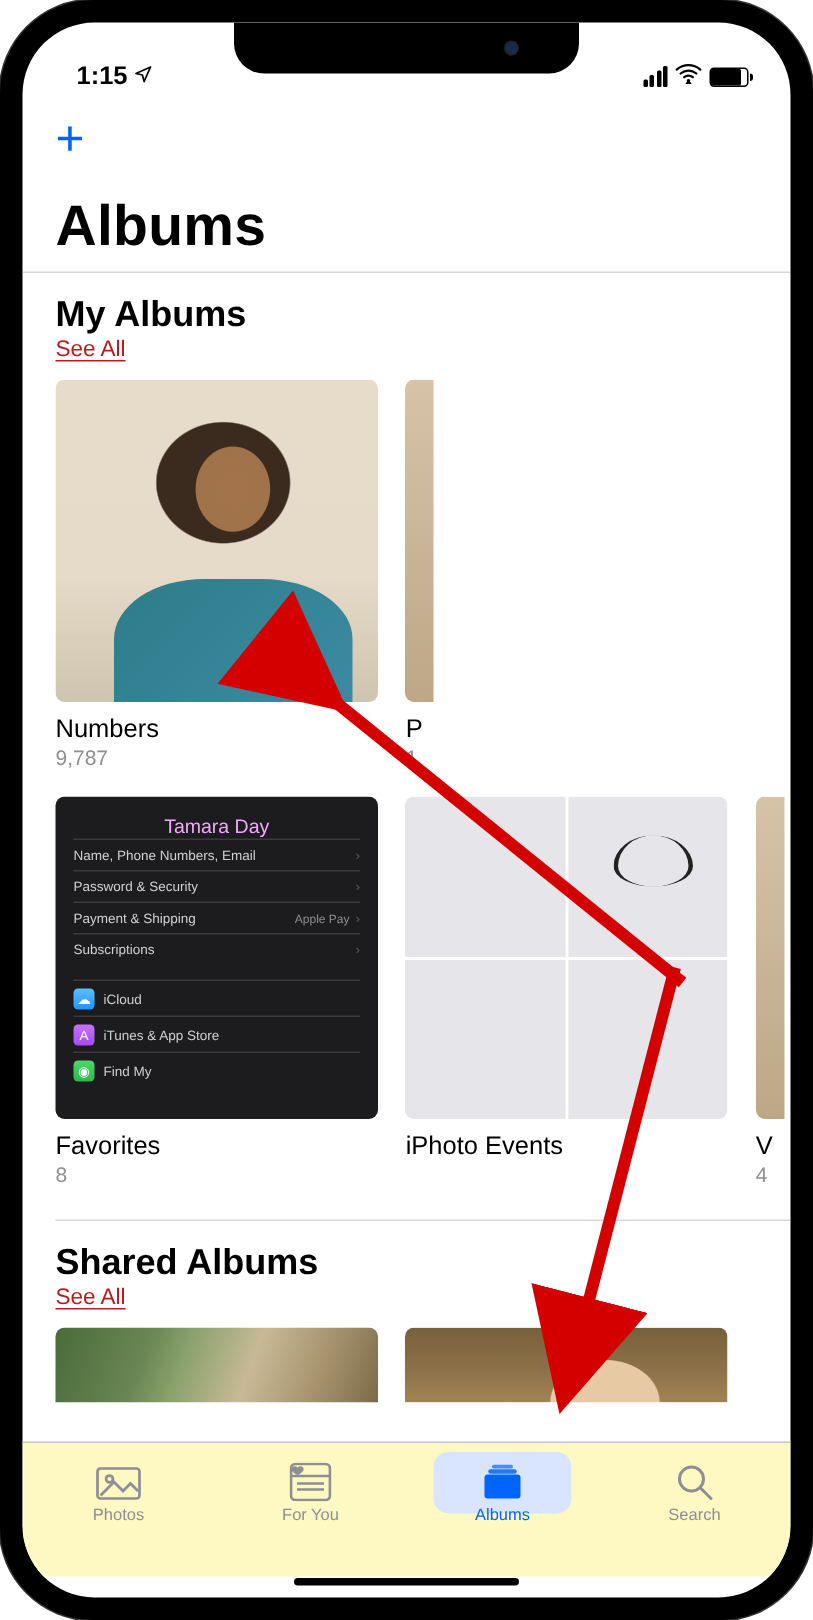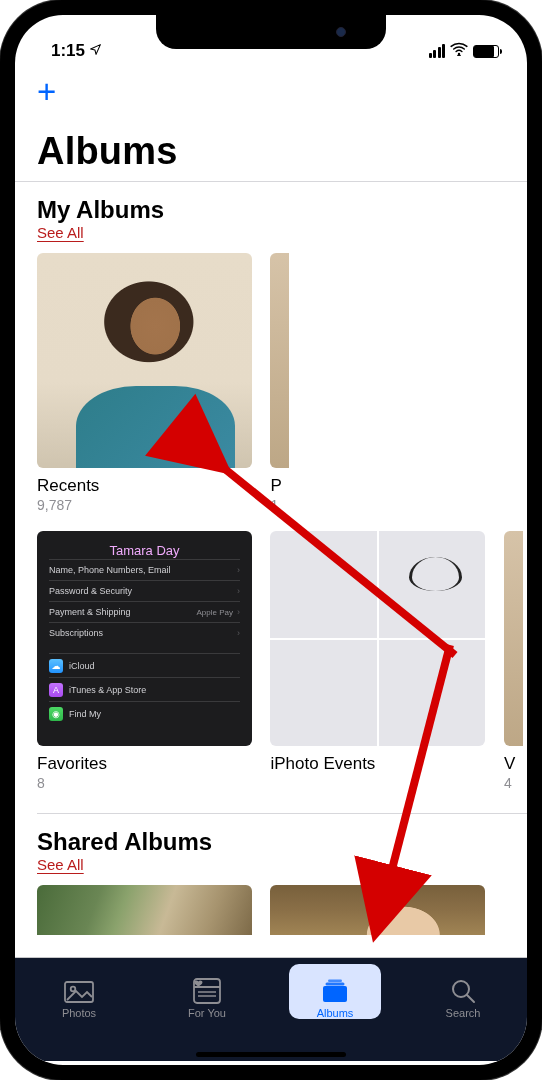--- a/index.html
+++ b/index.html
@@ -155,23 +155,23 @@
   .ph3 { background: radial-gradient(circle at 48% 32%,#f0d4b8 24%,transparent 25%), radial-gradient(ellipse 60px 40px at 48% 16%,#e8d798 40%,transparent 41%), linear-gradient(180deg,#aecedd 0%,#8bb8ca 70%,#7aa9bc 100%);}
 
   .cutslice { background: linear-gradient(180deg,#d6c3a8 0%,#bda786 100%);}
 
   .shared-row { padding-left:22px; white-space:nowrap; overflow:hidden; height:50px; }
   .shared-thumb { display:inline-block; width:215px; height:50px; border-radius:6px 6px 0 0; margin-right:14px; vertical-align:top; overflow:hidden;}
   .shared1 { background: linear-gradient(110deg,#4a6b3a 0%,#6a8654 28%,#8aa26c 40%,#c8b996 60%,#a7946f 80%,#7d6a48 100%);}
   .shared2 { background: radial-gradient(ellipse 90px 70px at 62% 100%,#e8c9a6 40%,transparent 41%), linear-gradient(180deg,#78603c 0%,#8a6f47 50%,#a08454 100%);}
 
   .tabbar {
-    position:absolute; left:0; right:0; bottom:4px;
-    height:104px;
-    background:#0f172a;
+    position:absolute; left:0; right:0; bottom:14px;
+    height:90px;
+    background:#fef9c3;
     border-top:0.5px solid #c6c6c8;
     display:flex;
     padding-bottom:22px;
   }
   .tab {
     flex:1; display:flex; flex-direction:column; align-items:center; justify-content:center; gap:3px;
     color:#8e8e93; font-size:11px;
   }
   .tab.active { color:#0065ff; }
   .tab .tabicon { width:30px; height:26px; display:flex; align-items:center; justify-content:center; }
@@ -237,21 +237,21 @@
       <div class="divider"></div>
 
       <div class="section-head">
         <h2>My Albums</h2>
         <span class="see-all">See All</span>
       </div>
 
       <div class="h-scroll">
         <div class="album-card">
           <div class="thumb child"></div>
-          <div class="album-name">Recents</div>
+          <div class="album-name">Numbers</div>
           <div class="album-count">9,787</div>
         </div>
         <div class="album-card cut">
           <div class="thumb cutslice"></div>
           <div class="album-name">P</div>
           <div class="album-count">1</div>
         </div>
       </div>
 
       <div style="height:18px"></div>

